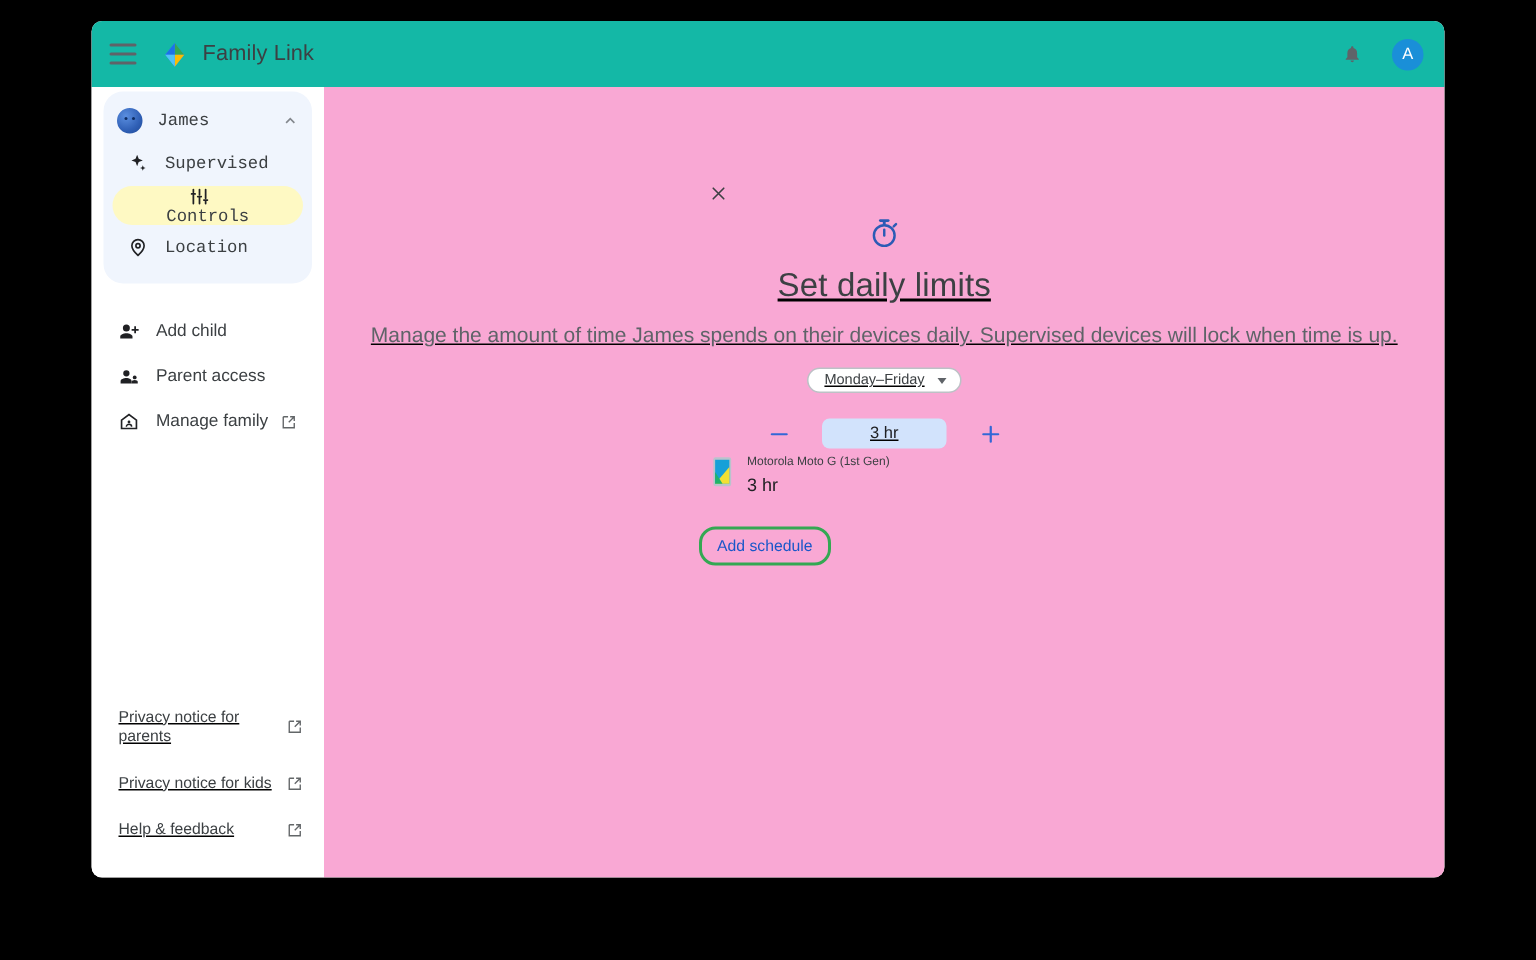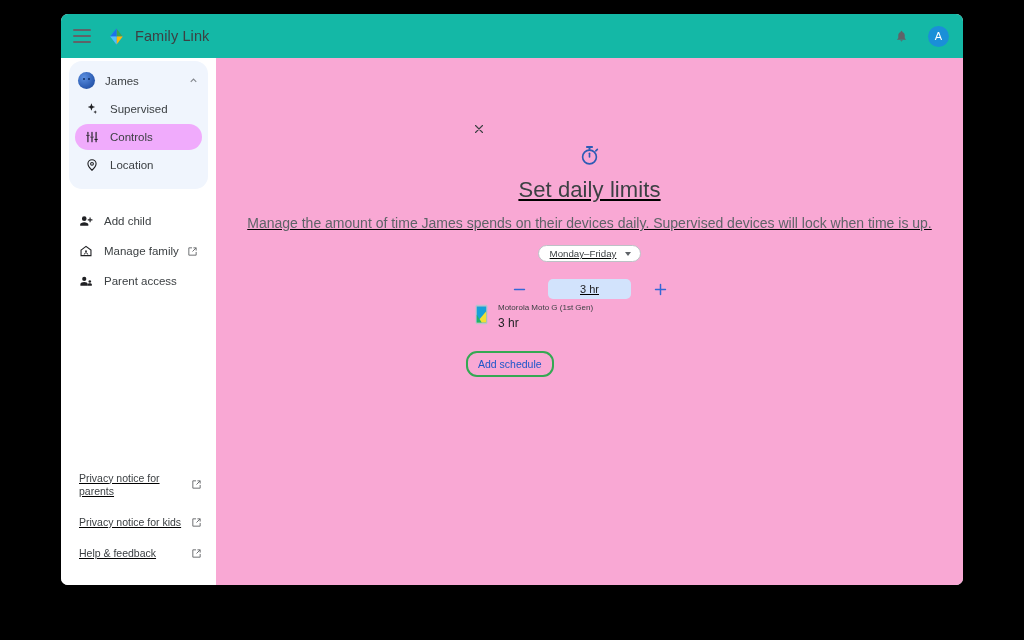--- a/index.html
+++ b/index.html
@@ -58,20 +58,21 @@
     width: 155px; flex: 0 0 155px;
     background: #fff;
     display: flex; flex-direction: column;
     padding-top: 3px;
   }
   .child-group {
     margin: 0 8px 10px 8px;
     background: #f0f5fd;
     border-radius: 13px;
     padding: 6px 0 9px 0;
+    font-family: Liberation Mono, monospace;
   }
   .child-head {
     display: flex; align-items: center;
     padding: 5px 9px 5px 9px;
     cursor: pointer;
   }
   .child-avatar {
     width: 17px; height: 17px; border-radius: 50%;
     background: radial-gradient(circle at 35% 32%, #5b8fe0 0%, #2f5fb5 60%, #1f4894 100%);
     margin-right: 10px;
@@ -90,21 +91,21 @@
     display: flex; align-items: center;
     height: 26px;
     margin: 2px 6px;
     padding: 0 10px;
     border-radius: 13px;
     cursor: pointer;
     font-size: 11.5px;
     color: #3c4043;
   }
   .nav-item .ico { width: 14px; height: 14px; margin-right: 11px; flex: 0 0 14px; display:flex; align-items:center; justify-content:center;}
-  .nav-item.active { background: #f0abfc; }
+  .nav-item.active { background: #fef9c3; flex-direction: column; }
 
   .nav-lower { padding: 6px 0 0 0; }
   .nav-lower .nav-item { height: 28px; margin: 2px 8px; padding-left: 10px; }
   .nav-lower .ext { margin-left: auto; width: 11px; height: 11px; opacity: .8; }
 
   .sidebar-spacer { flex: 1; }
   .footer-links { padding: 0 0 16px 0; text-decoration: underline; }
   .footer-link {
     display: flex; align-items: center;
     padding: 9px 14px 9px 18px;
@@ -267,42 +268,42 @@
             <svg width="14" height="14" viewBox="0 0 24 24" fill="#202124">
               <path d="M9 12a4 4 0 100-8 4 4 0 000 8zm0 2c-3.3 0-7 1.7-7 3.6V20h14v-2.4c0-1.9-3.7-3.6-7-3.6z"></path>
               <path d="M18 6v3h-3v2h3v3h2v-3h3V9h-3V6z"></path>
             </svg>
           </span>
           <span>Add child</span>
         </div>
 
         <div class="nav-item">
           <span class="ico">
+            <svg width="14" height="14" viewBox="0 0 24 24" fill="#202124">
+              <path d="M9 12a3.6 3.6 0 100-7.2A3.6 3.6 0 009 12zm0 1.8c-3.1 0-6.6 1.6-6.6 3.4V20H15v-2.8c0-1.8-3-3.4-6-3.4z"></path>
+              <circle cx="18.5" cy="13" r="2.2"></circle>
+              <path d="M18.5 16c-1.9 0-3.5.9-3.5 2v2h7v-2c0-1.1-1.6-2-3.5-2z"></path>
+            </svg>
+          </span>
+          <span>Parent access</span>
+        </div>
+
+        <div class="nav-item">
+          <span class="ico">
             <svg width="14" height="14" viewBox="0 0 24 24" fill="none" stroke="#202124" stroke-width="1.9">
               <path d="M3.5 10.5L12 4l8.5 6.5V20h-17z"></path>
               <circle cx="12" cy="12.5" r="1.6" fill="#202124" stroke="none"></circle>
               <path d="M9 18c0-1.7 1.3-2.8 3-2.8s3 1.1 3 2.8" stroke-width="1.7"></path>
             </svg>
           </span>
           <span>Manage family</span>
           <svg class="ext" viewBox="0 0 24 24" fill="none" stroke="#3c4043" stroke-width="2">
             <path d="M4 4h7M4 4v16h16v-7"></path>
               <path d="M14 4h6v6M20 4l-8 8"></path>
           </svg>
-        </div>
-
-        <div class="nav-item">
-          <span class="ico">
-            <svg width="14" height="14" viewBox="0 0 24 24" fill="#202124">
-              <path d="M9 12a3.6 3.6 0 100-7.2A3.6 3.6 0 009 12zm0 1.8c-3.1 0-6.6 1.6-6.6 3.4V20H15v-2.8c0-1.8-3-3.4-6-3.4z"></path>
-              <circle cx="18.5" cy="13" r="2.2"></circle>
-              <path d="M18.5 16c-1.9 0-3.5.9-3.5 2v2h7v-2c0-1.1-1.6-2-3.5-2z"></path>
-            </svg>
-          </span>
-          <span>Parent access</span>
         </div>
       </div>
 
       <div class="sidebar-spacer"></div>
 
       <div class="footer-links">
         <div class="footer-link">
           <span class="txt">Privacy notice for parents</span>
           <svg class="ext" viewBox="0 0 24 24" fill="none" stroke="#3c4043" stroke-width="2">
             <path d="M4 4h7M4 4v16h16v-7"></path>

